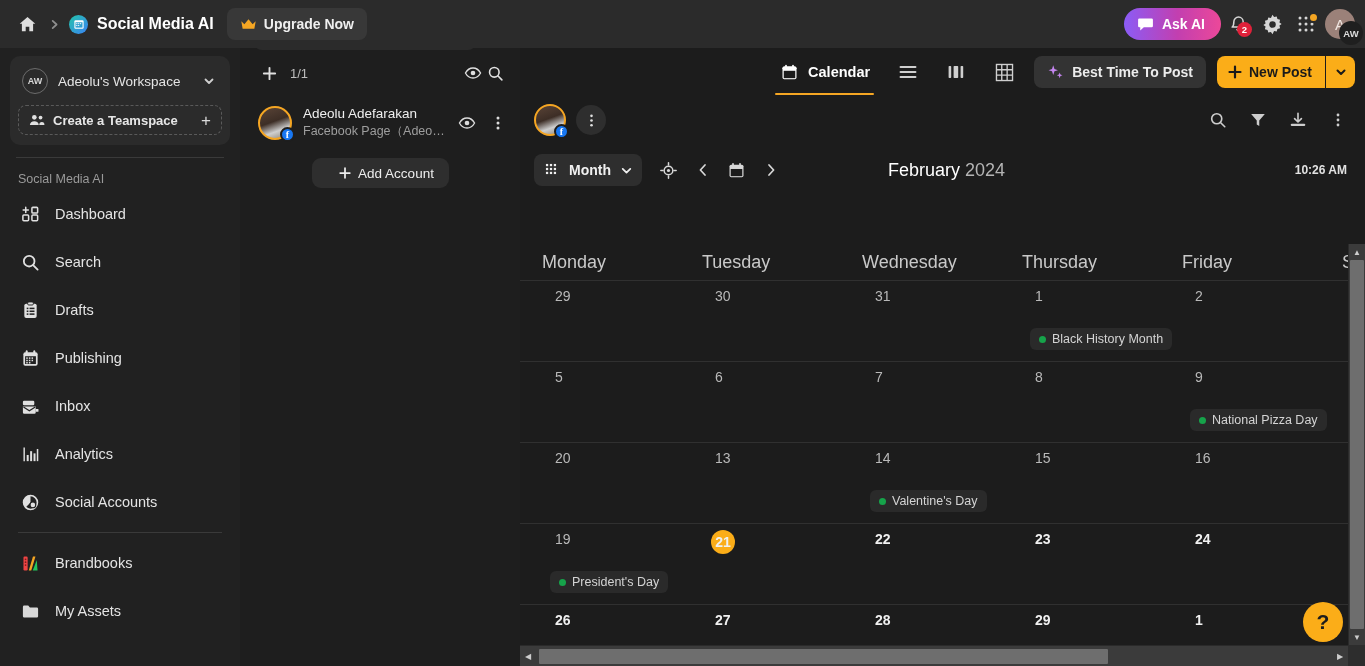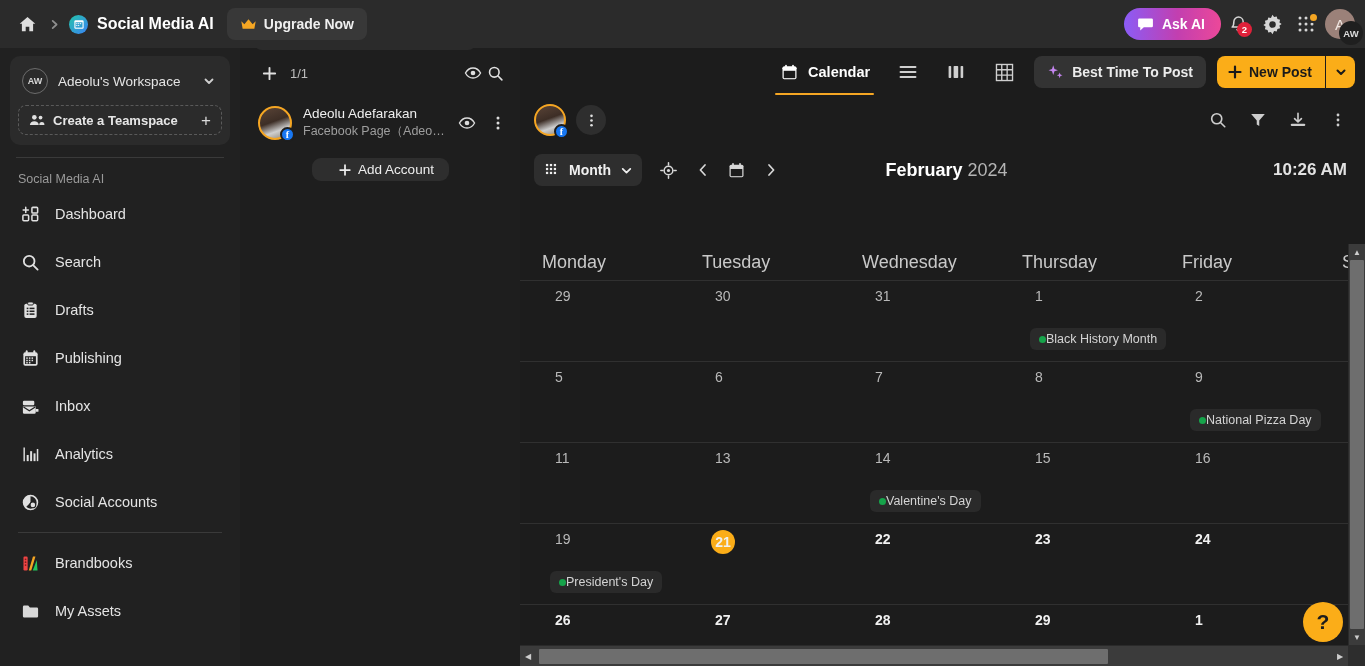--- a/index.html
+++ b/index.html
@@ -115,21 +115,21 @@
   .acc-info { flex: 1; min-width: 0; }
   .acc-name { font-size: 13.5px; color: #efefef; white-space: nowrap; }
   .acc-sub {
     font-size: 12.5px; color: #9e9e9e; white-space: nowrap;
     overflow: hidden; text-overflow: ellipsis; max-width: 148px; margin-top: 2px;
   }
   .acc-eye, .acc-dots { width: 20px; display: flex; align-items: center;
     justify-content: center; color: #dcdcdc; cursor: pointer; }
 
   .add-account {
-    margin: 8px auto 0 auto; width: 137px; height: 23px; background: #2e2e2e;
+    margin: 8px auto 0 auto; width: 137px; height: 30px; background: #2e2e2e;
     border-radius: 9px; display: flex; align-items: center; justify-content: center;
     gap: 6px; cursor: pointer; font-size: 13.5px; color: #ededed; padding-left: 12px;
   }
 
   
   .main { flex: 1; height: 666px; display: flex; flex-direction: column;
           background: #1c1c1c; position: relative; }
 
   .topbar {
     height: 48px; background: #2b2b2b; display: flex; align-items: center;
@@ -250,23 +250,23 @@
     align-items: center; gap: 9px; padding: 0 9px 0 11px; cursor: pointer;
     font-size: 14px; font-weight: bold; color: #f0f0f0;
   }
   .nav-ic { width: 34px; height: 32px; display: flex; align-items: center;
             justify-content: center; color: #d8d8d8; cursor: pointer; }
   .nav-ic.first { margin-left: 10px; }
   .month-title {
     position: absolute; left: 0; right: 0; text-align: center;
     font-size: 18px; pointer-events: none;
   }
-  .month-title b { color: #ffffff; font-weight: bold; padding-left: 8px; }
+  .month-title b { color: #ffffff; font-weight: normal; padding-left: 8px; }
   .month-title span { color: #b4b4b4; }
-  .clock { margin-left: auto; font-size: 17px; font-weight: bold; color: #e2e2e2; padding-right: 4px; }
+  .clock { margin-left: auto; font-size: 12px; font-weight: bold; color: #e2e2e2; padding-right: 4px; }
 
   
   .grid-area { position: absolute; top: 148px; left: 0; right: 0; bottom: 0; overflow: hidden; }
   .cal-head { display: flex; height: 36px; padding-left: 22px; }
   .cal-head .dow {
     width: 160px; flex: 0 0 160px; font-size: 18px; color: #c9c9c9;
     padding-top: 8px;
   }
   .cal-body { position: absolute; top: 36px; left: 0; right: 0; bottom: 21px; }
   .cal-row {
@@ -278,21 +278,21 @@
   }
   .cal-cell.current .daynum {
     background: #fbad18; color: #1a1a1a; font-weight: bold; border-radius: 50%;
     width: 24px; height: 24px; line-height: 24px; text-align: center;
     padding-left: 0; margin-left: 9px;
   }
   .cal-cell.bold .daynum { color: #f0f0f0; font-weight: bold; }
   .event {
     position: absolute; bottom: 11px; left: 8px; max-width: 150px;
     background: #2a2a2a; border-radius: 6px; height: 22px;
-    display: flex; align-items: center; padding: 0 9px;
+    display: flex; align-items: center; gap: 6px; padding: 0 9px;
     font-size: 12.5px; color: #d4d4d4; white-space: nowrap; cursor: pointer;
     overflow: hidden;
   }
   .event .dot { width: 7px; height: 7px; border-radius: 50%; background: #16a34a; flex: 0 0 7px; }
 
   
   .vscroll {
     position: absolute; right: 0; top: 0; bottom: 21px; width: 17px;
     background: #3b3b3b; border-left: 1px solid #2a2a2a;
   }
@@ -854,21 +854,21 @@
               <div class="cal-cell"><span class="daynum">6</span></div>
               <div class="cal-cell"><span class="daynum">7</span></div>
               <div class="cal-cell"><span class="daynum">8</span></div>
               <div class="cal-cell"><span class="daynum">9</span><div class="event">
                   <span class="dot" style="background: rgb(22, 163, 74);"></span>
                   <span>National Pizza Day</span>
                 </div></div>
               <div class="cal-cell"><span class="daynum">10</span></div>
             </div>
             <div class="cal-row">
-              <div class="cal-cell"><span class="daynum">11</span></div>
+              <div class="cal-cell"><span class="daynum">20</span></div>
               <div class="cal-cell"><span class="daynum">13</span></div>
               <div class="cal-cell"><span class="daynum">14</span><div class="event">
                   <span class="dot" style="background: rgb(22, 163, 74);"></span>
                   <span>Valentine's Day</span>
                 </div></div>
               <div class="cal-cell"><span class="daynum">15</span></div>
               <div class="cal-cell"><span class="daynum">16</span></div>
               <div class="cal-cell"><span class="daynum">17</span></div>
             </div>
             <div class="cal-row">

